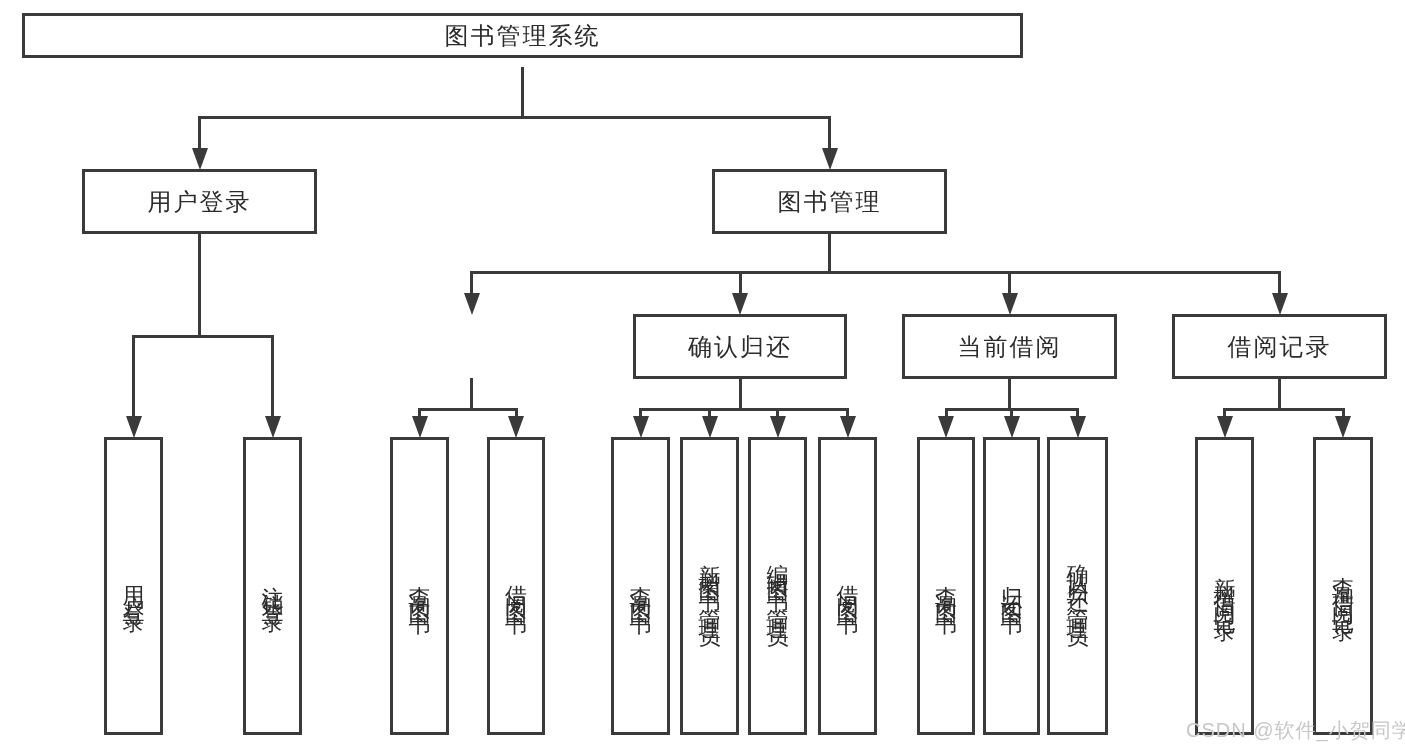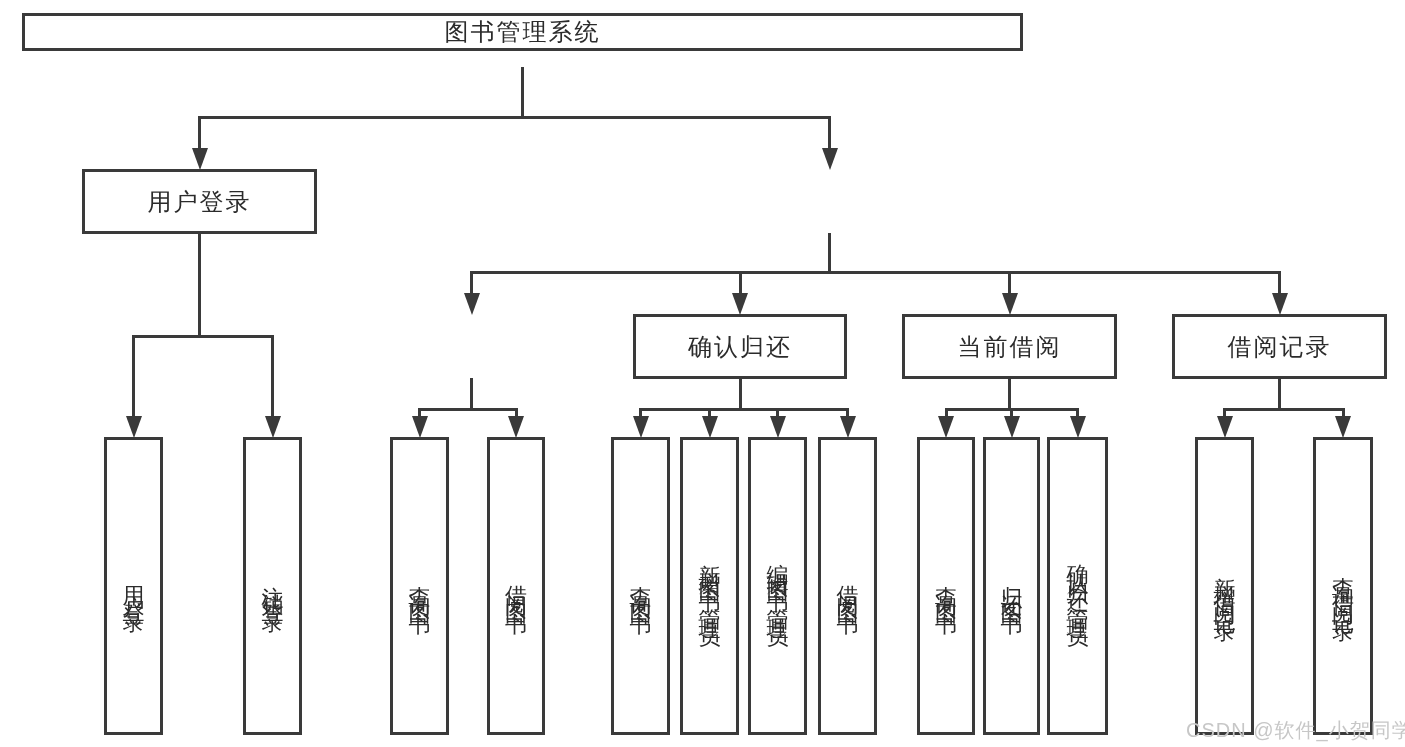--- a/index.html
+++ b/index.html
@@ -53,25 +53,28 @@
     color:var(--wm,#c7c7c7);
     z-index:9;
     white-space:nowrap;
   }
 </style>
 </head>
 <body>
 
 <div id="stage">
   <div class="watermark">CSDN @软件_小贺同学</div>
-<div class="box hbox" style="left: 22px; top: 13px; width: 1001px; height: 38px;">
+<div class="box hbox" style="left: 22px; top: 13px; width: 1001px; height: 45px;">
       <span class="lbl">图书管理系统</span>
     </div>
     <div class="box hbox" style="left: 82px; top: 169px; width: 235px; height: 65px;">
       <span class="lbl">用户登录</span>
+    </div>
+    <div class="box hbox" style="left: 712px; top: 169px; width: 235px; height: 65px;">
+      <span class="lbl">图书管理</span>
     </div>
     <div class="box hbox" style="left: 633px; top: 314px; width: 214px; height: 65px;">
       <span class="lbl">确认归还</span>
     </div>
     <div class="box hbox" style="left: 902px; top: 314px; width: 215px; height: 65px;">
       <span class="lbl">当前借阅</span>
     </div>
     <div class="box hbox" style="left: 1172px; top: 314px; width: 215px; height: 65px;">
       <span class="lbl">借阅记录</span>
     </div>

